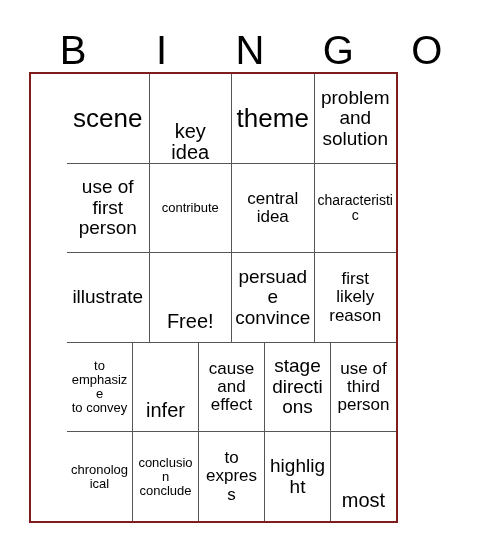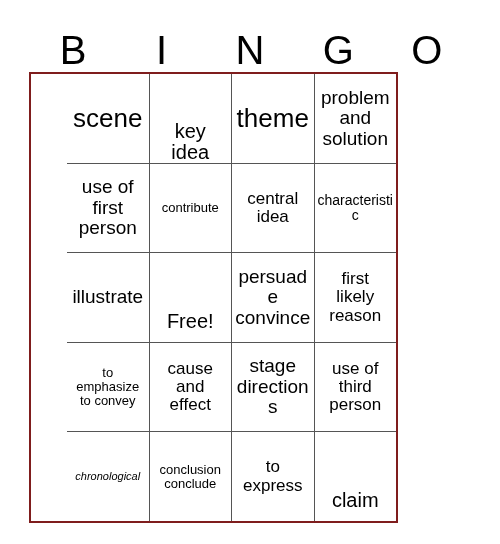--- a/index.html
+++ b/index.html
@@ -81,21 +81,21 @@
     white-space: pre-line;
   }
 
   
   .sz-xl   { font-size: 20px; margin-top: 48px; }
   .sz-lg   { font-size: 26px; }
   .sz-md   { font-size: 17px; }
   .sz-sm   { font-size: 19px; }
   .sz-xs   { font-size: 13px; }
   .sz-xxs  { font-size: 14px; }
-  .sz-xxxs { font-size: 11px; font-style: italic; }
+  .sz-xxxs { font-size: 13px; }
 </style>
 </head>
 <body>
 
 <div id="bingo-card">
 
   <div class="header-row">
     <div class="header-cell">
       <span class="header-letter">B</span>
     </div>
@@ -165,20 +165,23 @@
 reason</span>
         </div>
       </div>
       <div class="grid-row">
         <div class="cell">
           <span class="cell-text sz-xs">to
 emphasize
 to convey</span>
         </div>
         <div class="cell">
+          <span class="cell-text sz-xl">infer</span>
+        </div>
+        <div class="cell">
           <span class="cell-text sz-md">cause
 and
 effect</span>
         </div>
         <div class="cell">
           <span class="cell-text sz-sm">stage
 directions</span>
         </div>
         <div class="cell">
           <span class="cell-text sz-md">use of
@@ -192,18 +195,21 @@
         </div>
         <div class="cell">
           <span class="cell-text sz-xs">conclusion
 conclude</span>
         </div>
         <div class="cell">
           <span class="cell-text sz-md">to
 express</span>
         </div>
         <div class="cell">
-          <span class="cell-text sz-xl">claim</span>
+          <span class="cell-text sz-sm">highlight</span>
+        </div>
+        <div class="cell">
+          <span class="cell-text sz-xl">most</span>
         </div>
       </div>
     </div>
 
 </div>
 
 </body></html>

